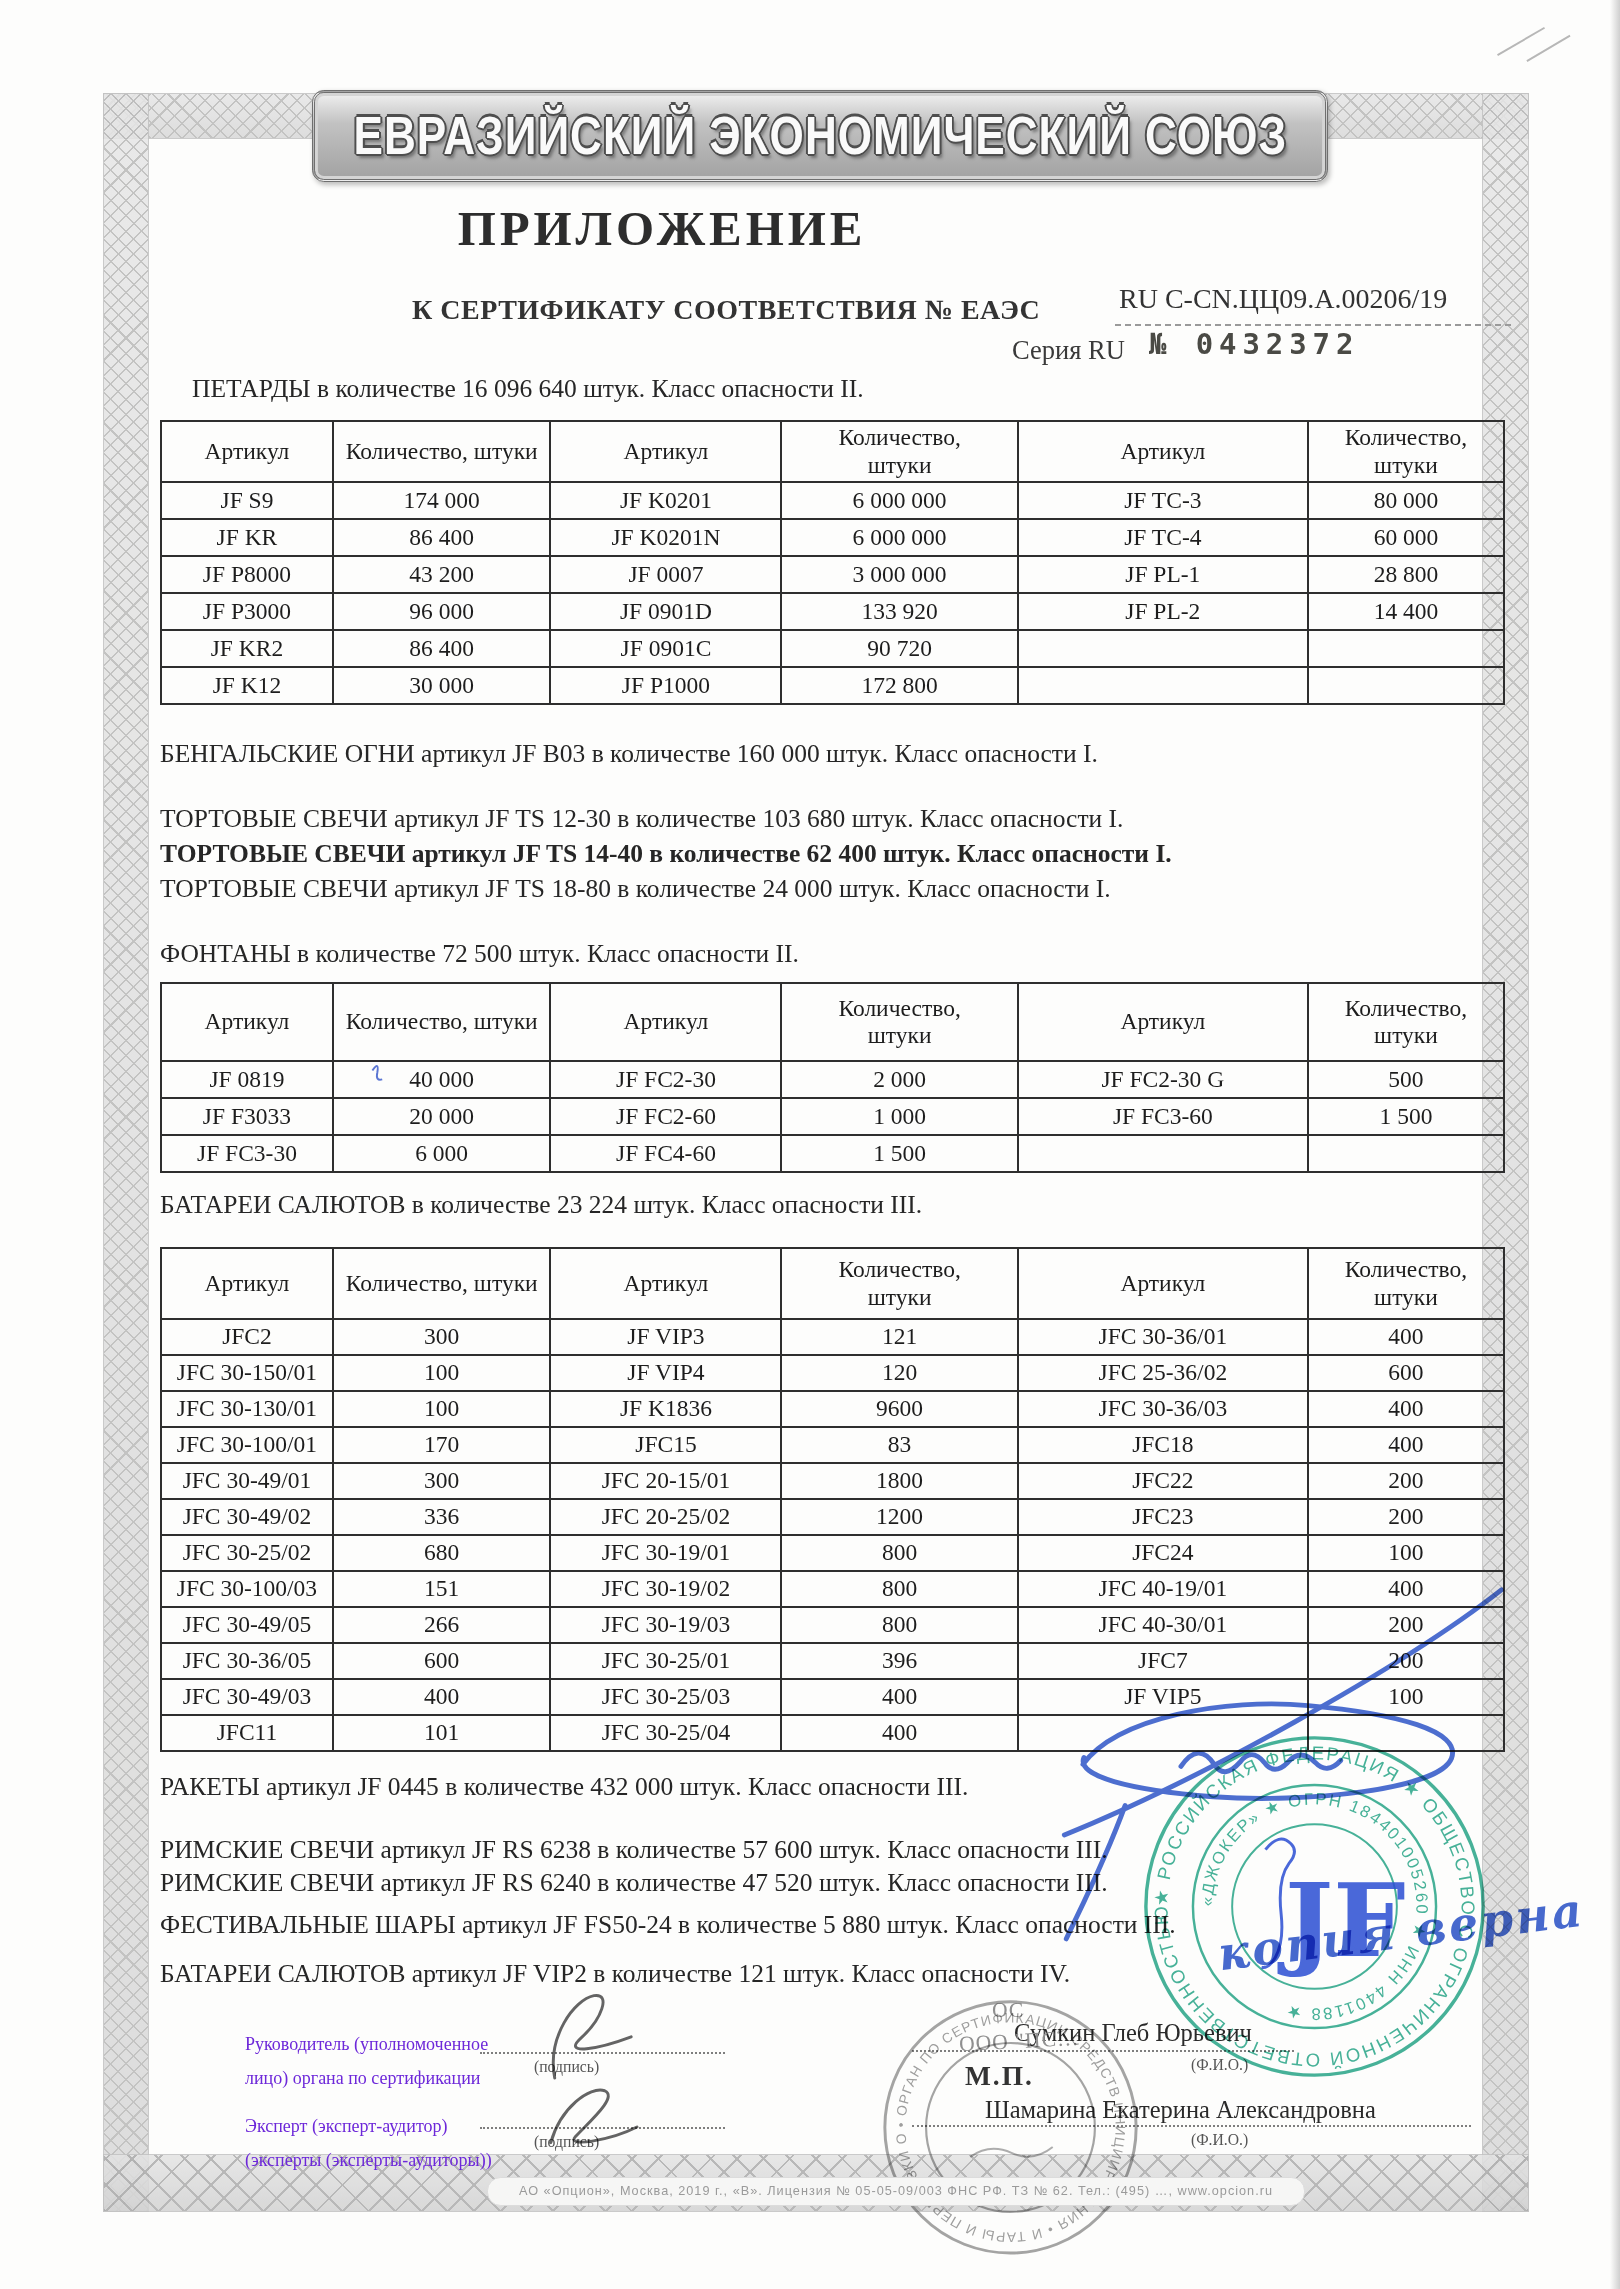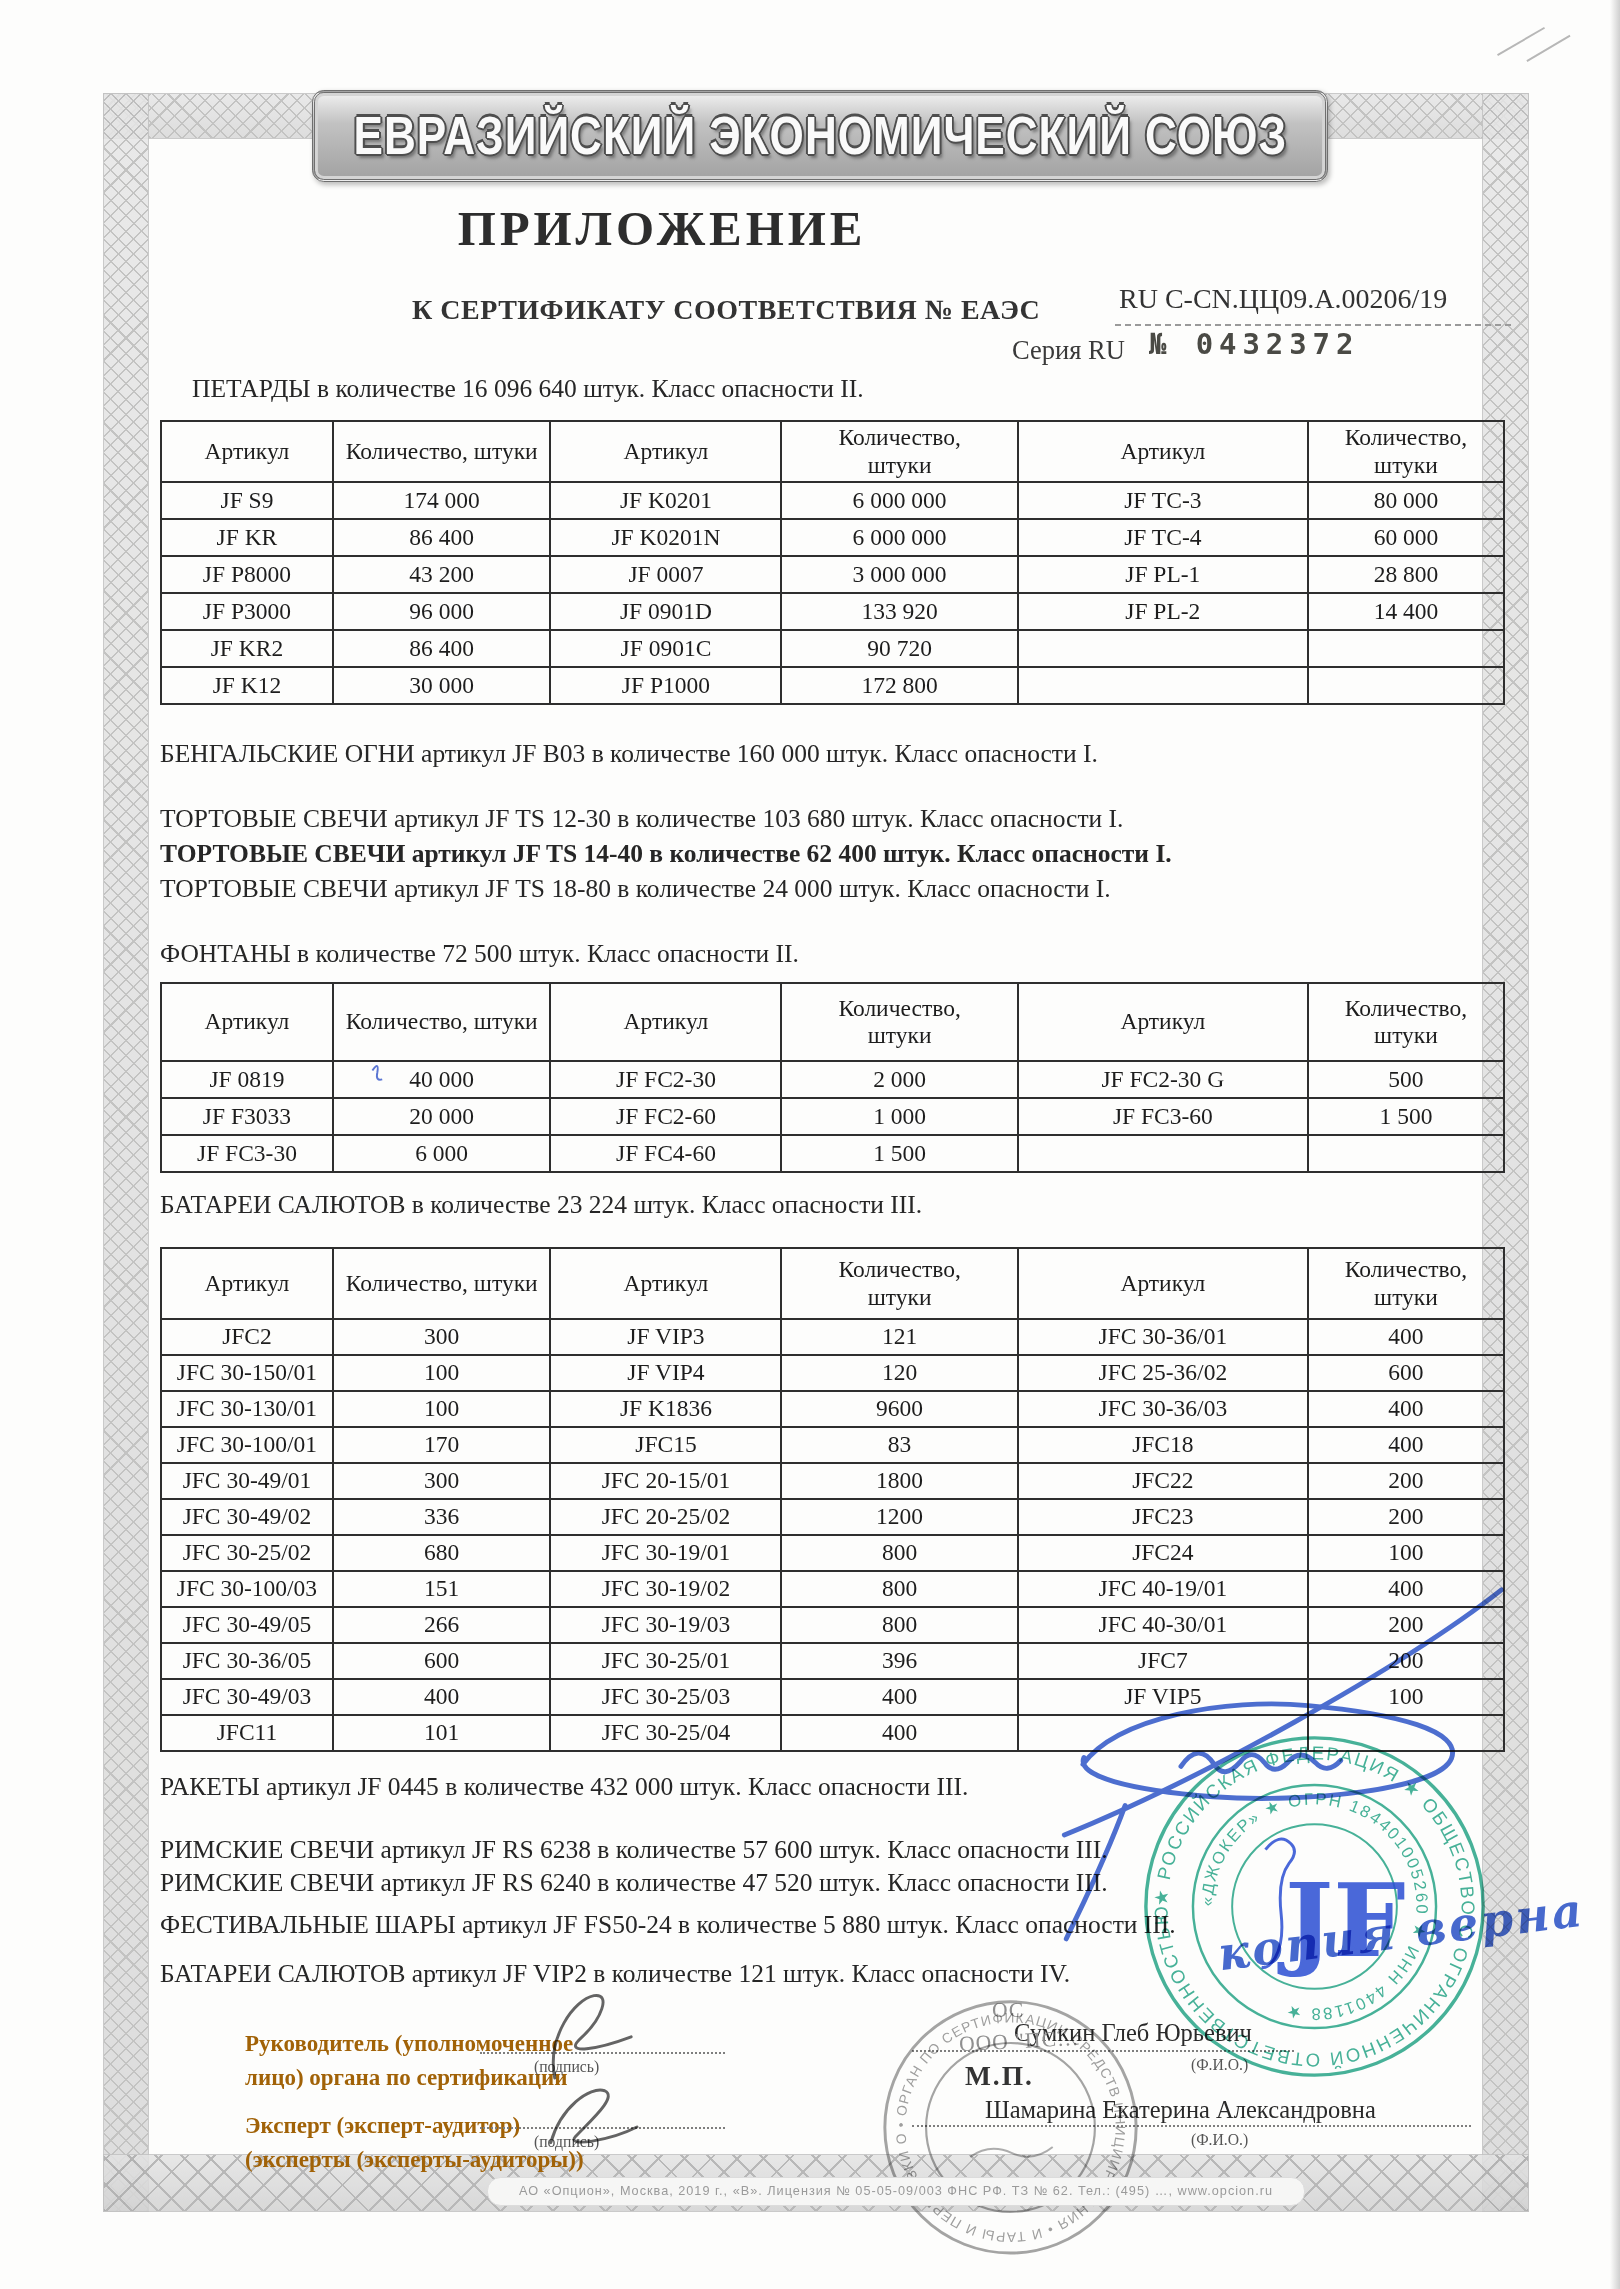--- a/index.html
+++ b/index.html
@@ -46,21 +46,21 @@
   table.cert-table{position:absolute;border-collapse:collapse;table-layout:fixed;border:2.9px solid #2e2e2e;}
   table.cert-table th,table.cert-table td{border:2.4px solid #2e2e2e;text-align:center;vertical-align:middle;
     font-size:23.5px;font-weight:normal;color:#1d1d1d;padding:0 3.9px;line-height:1.15;}
   .t1{left:160px;top:420px;width:1345px;}
   .t1 thead tr{height:61px;} .t1 tbody tr{height:37px;}
   .t2{left:160px;top:982px;width:1345px;}
   .t2 thead tr{height:78px;} .t2 tbody tr{height:37px;}
   .t3{left:160px;top:1247px;width:1345px;}
   .t3 thead tr{height:71px;} .t3 tbody tr{height:36px;}
 
-  .sig-label{position:absolute;font-size:23px;font-weight:bold;color:#a16207;line-height:34px;white-space:nowrap;}
+  .sig-label{position:absolute;font-size:18px;font-weight:normal;color:#6d28d9;line-height:34px;white-space:nowrap;}
   .dotline{position:absolute;border-top:2px dotted #7e7e7e;}
   .caption{position:absolute;font-size:15.7px;color:#555;}
   .person-name{position:absolute;font-size:24.5px;color:#2a2a2a;white-space:nowrap;}
   .mp{position:absolute;left:965px;top:2061px;font-size:27.4px;font-weight:bold;color:#333;letter-spacing:2px;}
   .stamp-frag{position:absolute;font-size:21.6px;color:#8f8f8f;letter-spacing:1px;white-space:nowrap;}
 
   .fine-print{position:absolute;left:487px;top:2177px;width:816px;height:26.5px;border-radius:13.7px;
     background:#f6f6f5;border:1px solid #dcdcdc;display:flex;align-items:center;justify-content:center;}
   .fine-print span{font-family:Liberation Sans, sans-serif;font-size:12.7px;color:#9a9a9a;letter-spacing:1px;white-space:nowrap;}
 

